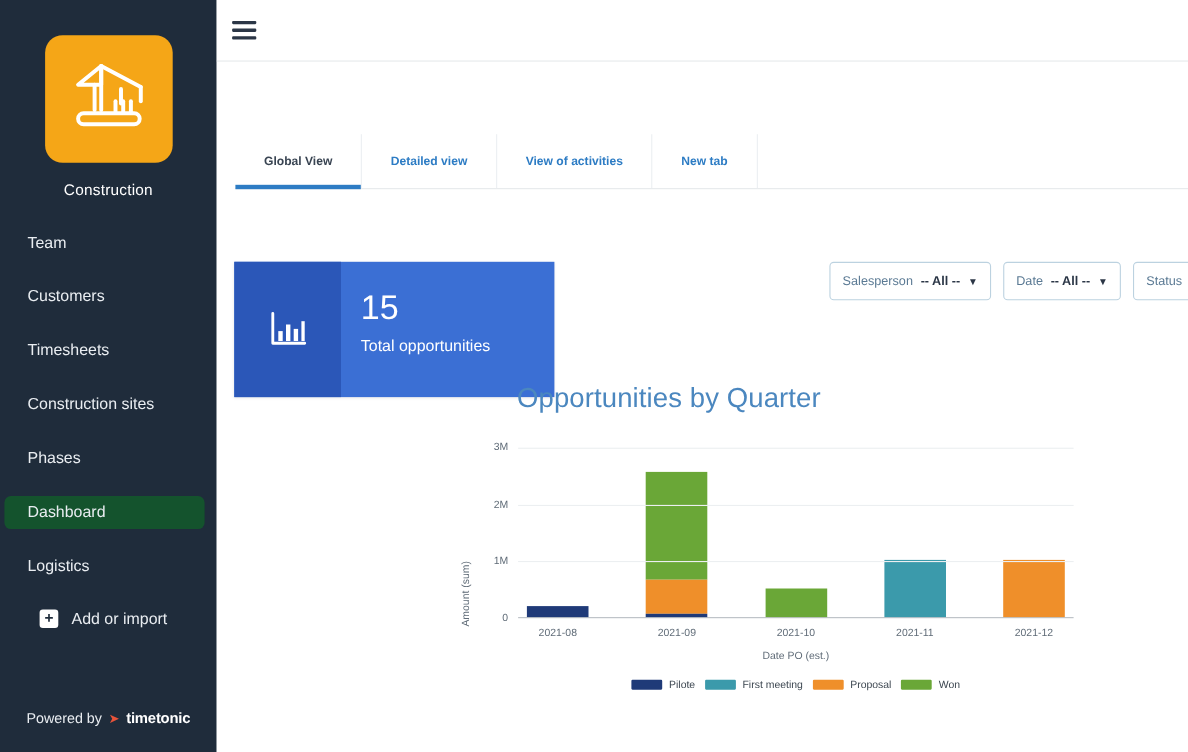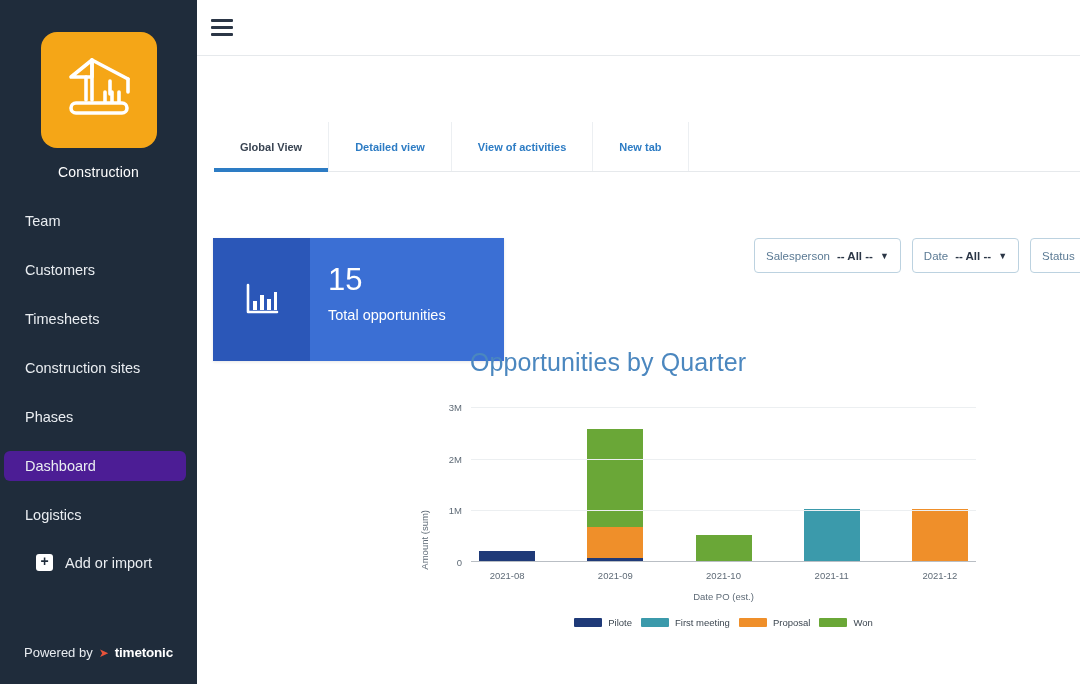--- a/index.html
+++ b/index.html
@@ -38,21 +38,21 @@
   .nav-item {
     height: 30px;
     display: flex; align-items: center;
     padding-left: 25px;
     margin: 0 11px 19px 0;
     font-size: 14.5px;
     color: #e9edf1;
     border-radius: 0 6px 6px 0;
   }
   .nav-item.active {
-    background: #4c1d95;
+    background: #14532d;
     border-radius: 6px;
     margin-left: 4px;
     padding-left: 21px;
   }
   .add-import {
     display: flex; align-items: center;
     padding-left: 36px;
     margin-top: 24px;
     font-size: 14.5px;
     color: #e9edf1;

